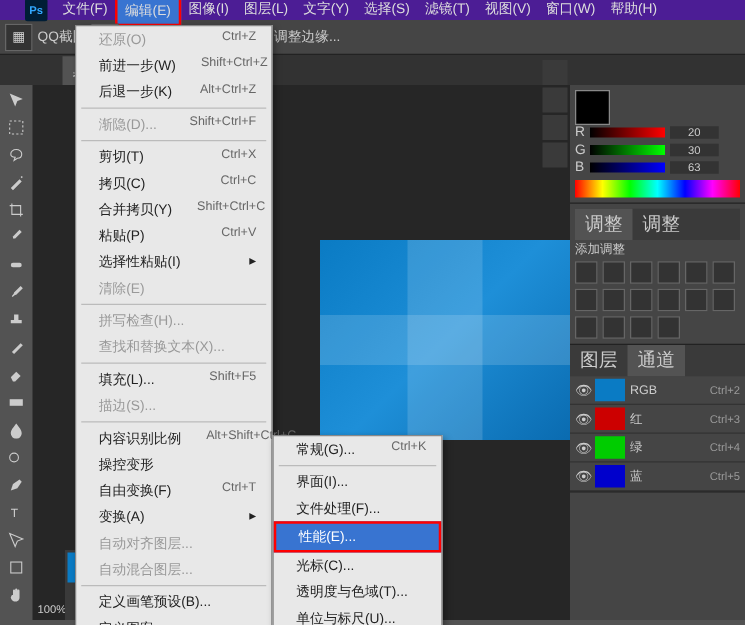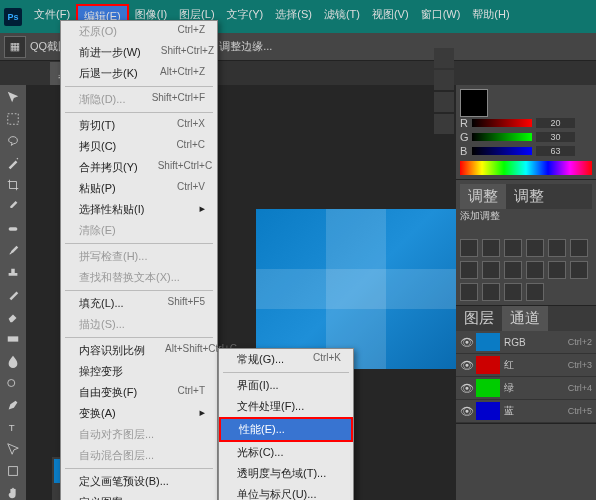--- a/index.html
+++ b/index.html
@@ -1,17 +1,17 @@
 <!DOCTYPE html>
 <html><head>
 <meta charset="utf-8">
 <style>
 * { margin: 0; padding: 0; box-sizing: border-box; font-family: "Microsoft YaHei", sans-serif; font-size: 11px; }
 body { background: #535353; width: 596px; height: 500px; overflow: hidden; position: relative; }
-.topbar { background: #0f766e; height: 33px; display: flex; align-items: center; padding-left: 4px; }
+.topbar { background: #4c1d95; height: 16px; display: flex; align-items: center; padding-left: 20px; }
 .ps-icon { width: 18px; height: 18px; background: #001e36; color: #31a8ff; font-weight: bold; font-size: 9px; display: flex; align-items: center; justify-content: center; border-radius: 2px; margin-right: 6px; }
 .menubar { display: flex; }
 .menu-item { color: #ddd; padding: 3px 6px; cursor: pointer; }
 .menu-item.active { background: #3874d1; border: 2px solid red; }
 .optbar { background: #454545; height: 28px; border-bottom: 1px solid #222; display: flex; align-items: center; padding-left: 4px; gap: 4px; color: #ccc; }
 .optbar .icon { width: 22px; height: 22px; background: #333; border: 1px solid #666; display: flex; align-items: center; justify-content: center; }
 .tabbar { background: #323232; height: 24px; display: flex; align-items: center; padding-left: 50px; color: #ccc; }
 .tabbar .tab { padding: 4px 8px; background: #535353; }
 .main { display: flex; height: 428px; }
 .toolbox { width: 26px; background: #535353; display: flex; flex-direction: column; gap: 2px; padding-top: 2px; }
@@ -30,21 +30,21 @@
 .sliders { display: inline-block; vertical-align: top; }
 .slider-row { display: flex; align-items: center; gap: 4px; margin-bottom: 2px; }
 .slider-row span { color: #ccc; width: 8px; }
 .slider { width: 60px; height: 8px; }
 .slider.r { background: linear-gradient(to right, #000, #f00); }
 .slider.g { background: linear-gradient(to right, #000, #0f0); }
 .slider.b { background: linear-gradient(to right, #000, #00f); }
 .slider-val { width: 39px; background: #333; color: #ccc; text-align: center; font-size: 9px; }
 .spectrum { width: 100%; height: 14px; background: linear-gradient(to right, red, yellow, lime, cyan, blue, magenta, red); margin-top: 2px; }
 .adj-panel { padding: 4px; color: #ccc; }
-.adj-title { font-size: 10px; margin-bottom: 16px; }
+.adj-title { font-size: 10px; margin-bottom: 3px; }
 .adj-icons { display: flex; flex-wrap: wrap; gap: 4px; }
 .adj-icon { width: 18px; height: 18px; background: #333; border: 1px solid #666; }
 .channels-panel { padding: 0; }
 .ch-tabs { display: flex; background: #3a3a3a; }
 .ch-tab { padding: 3px 8px; color: #ccc; font-size: 15px; }
 .ch-tab.active { background: #535353; }
 .ch-row { display: flex; align-items: center; padding: 2px 4px; gap: 4px; border-bottom: 1px solid #333; }
 .ch-eye { width: 12px; height: 12px; color: #ccc; }
 .ch-thumb { width: 24px; height: 18px; background: #0a7bc4; }
 .ch-thumb.red { background: #c00; }

